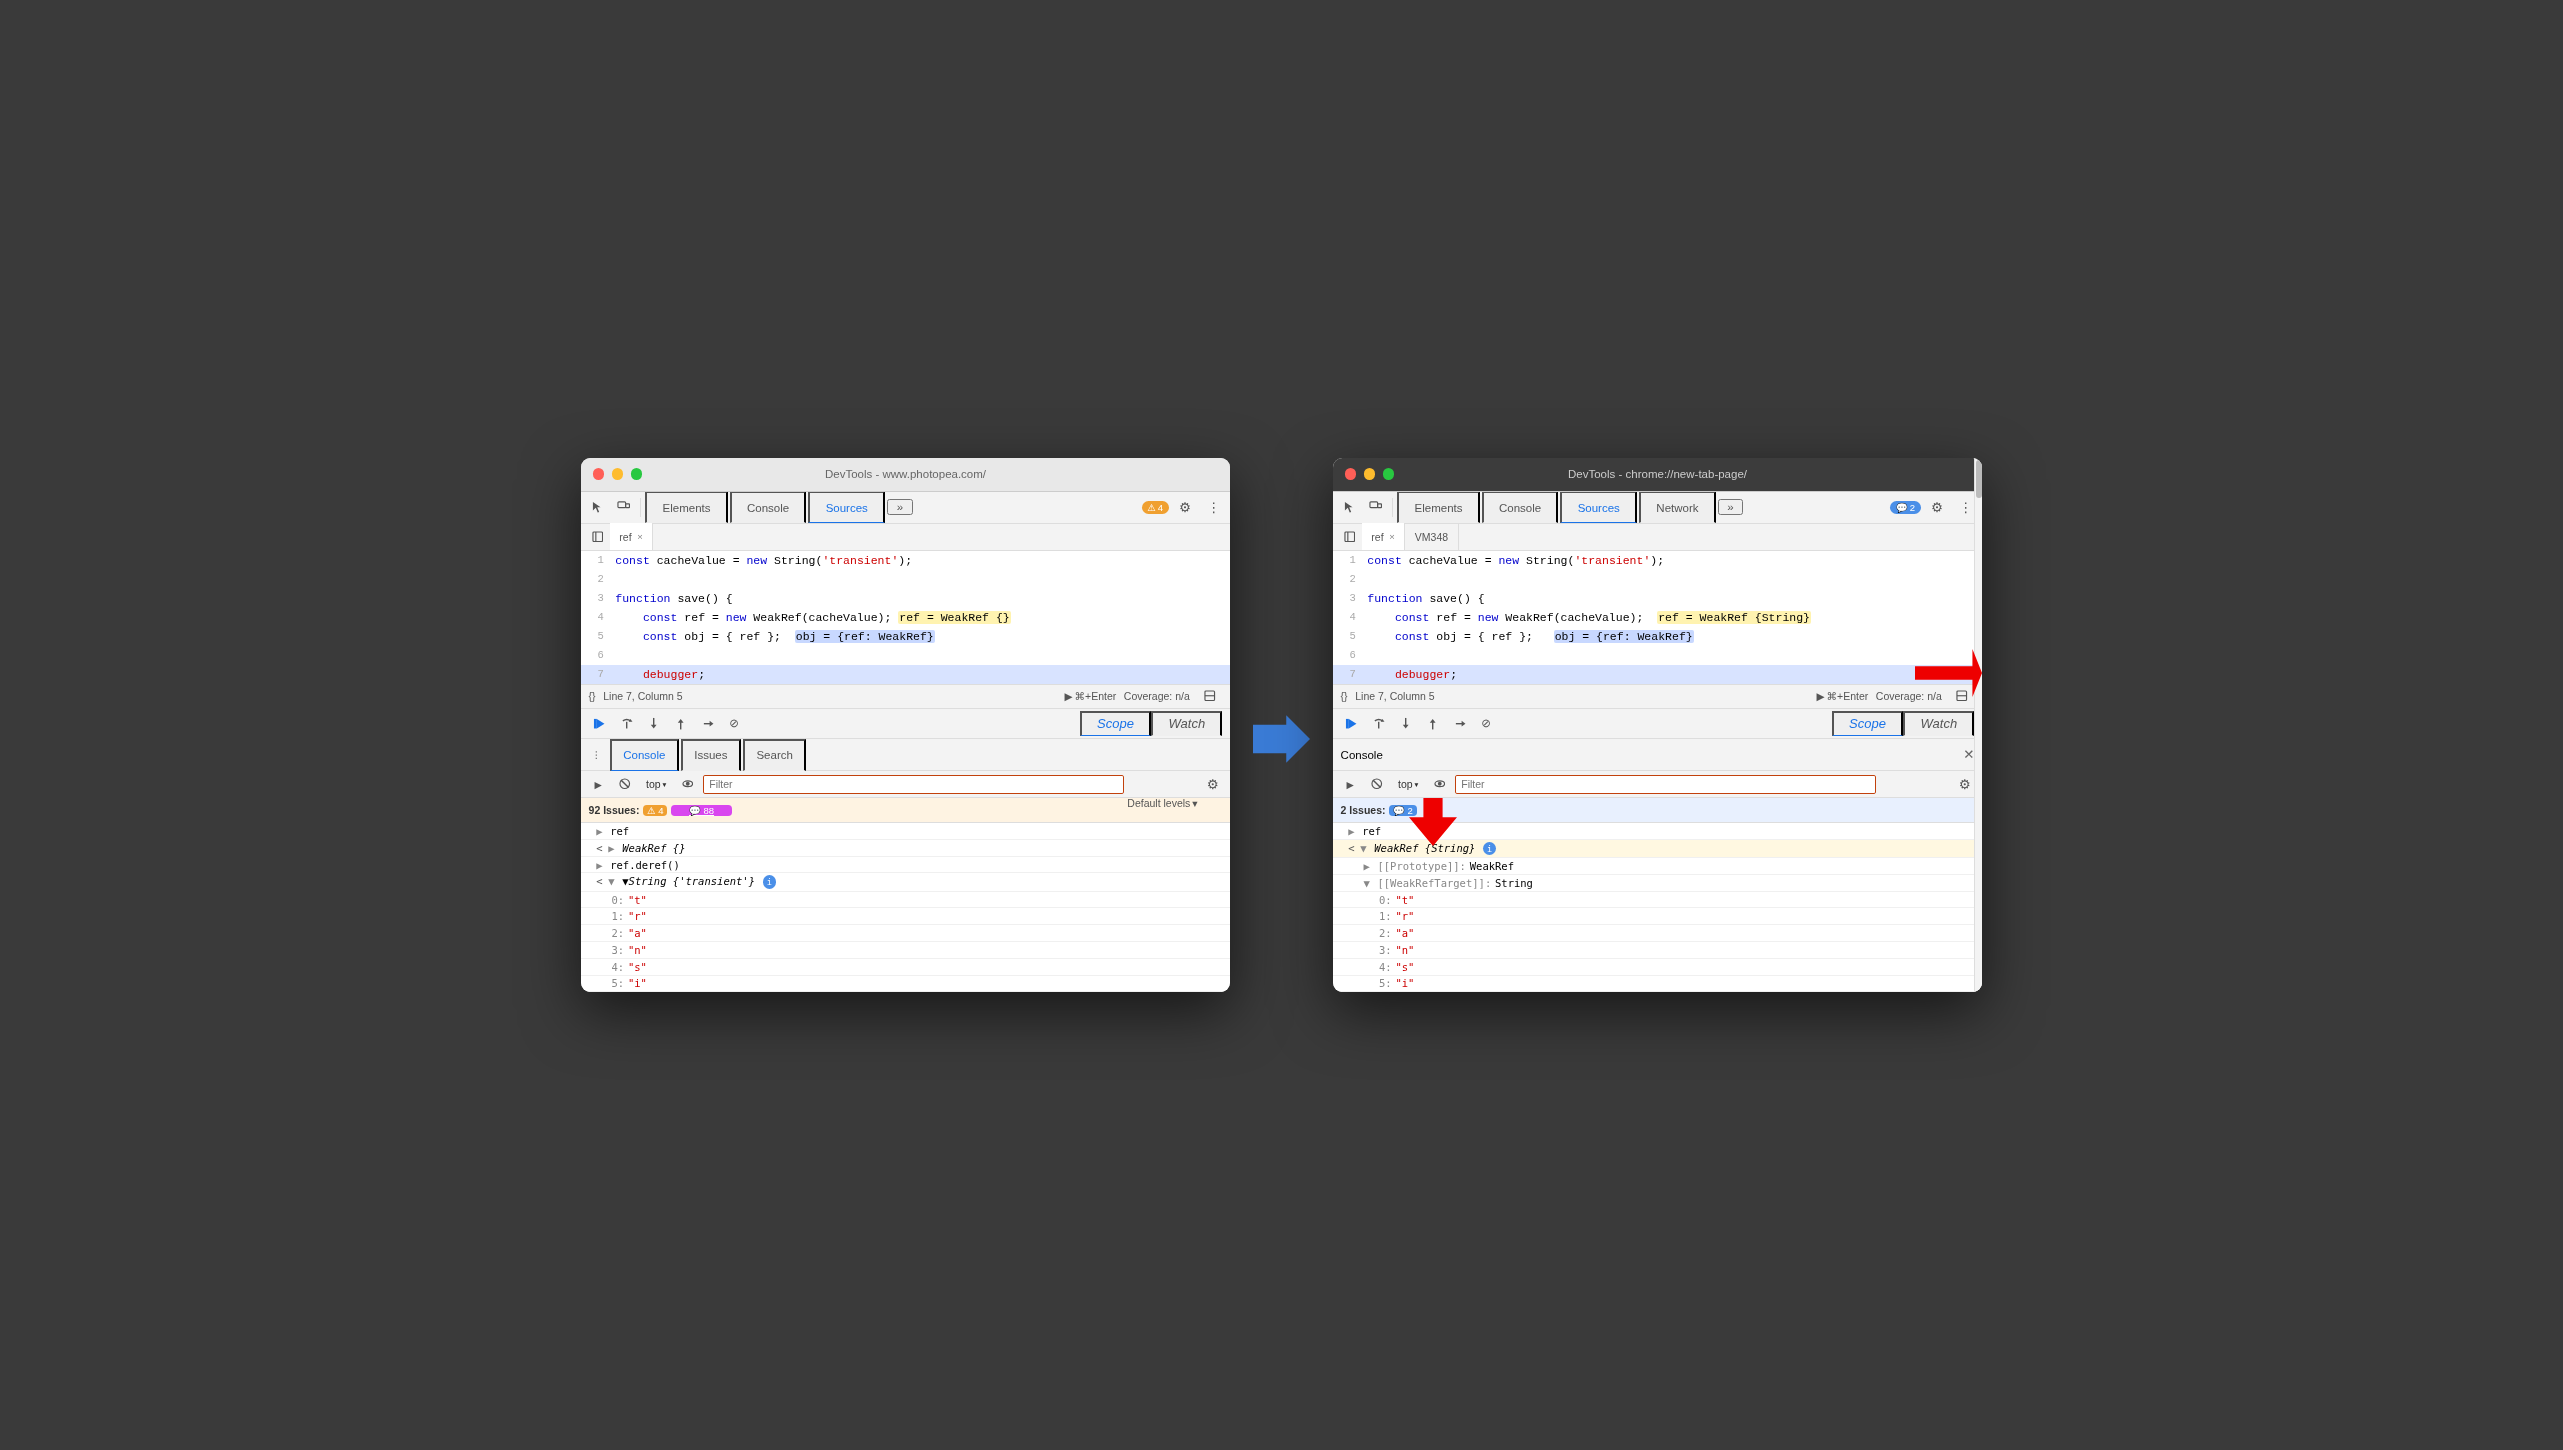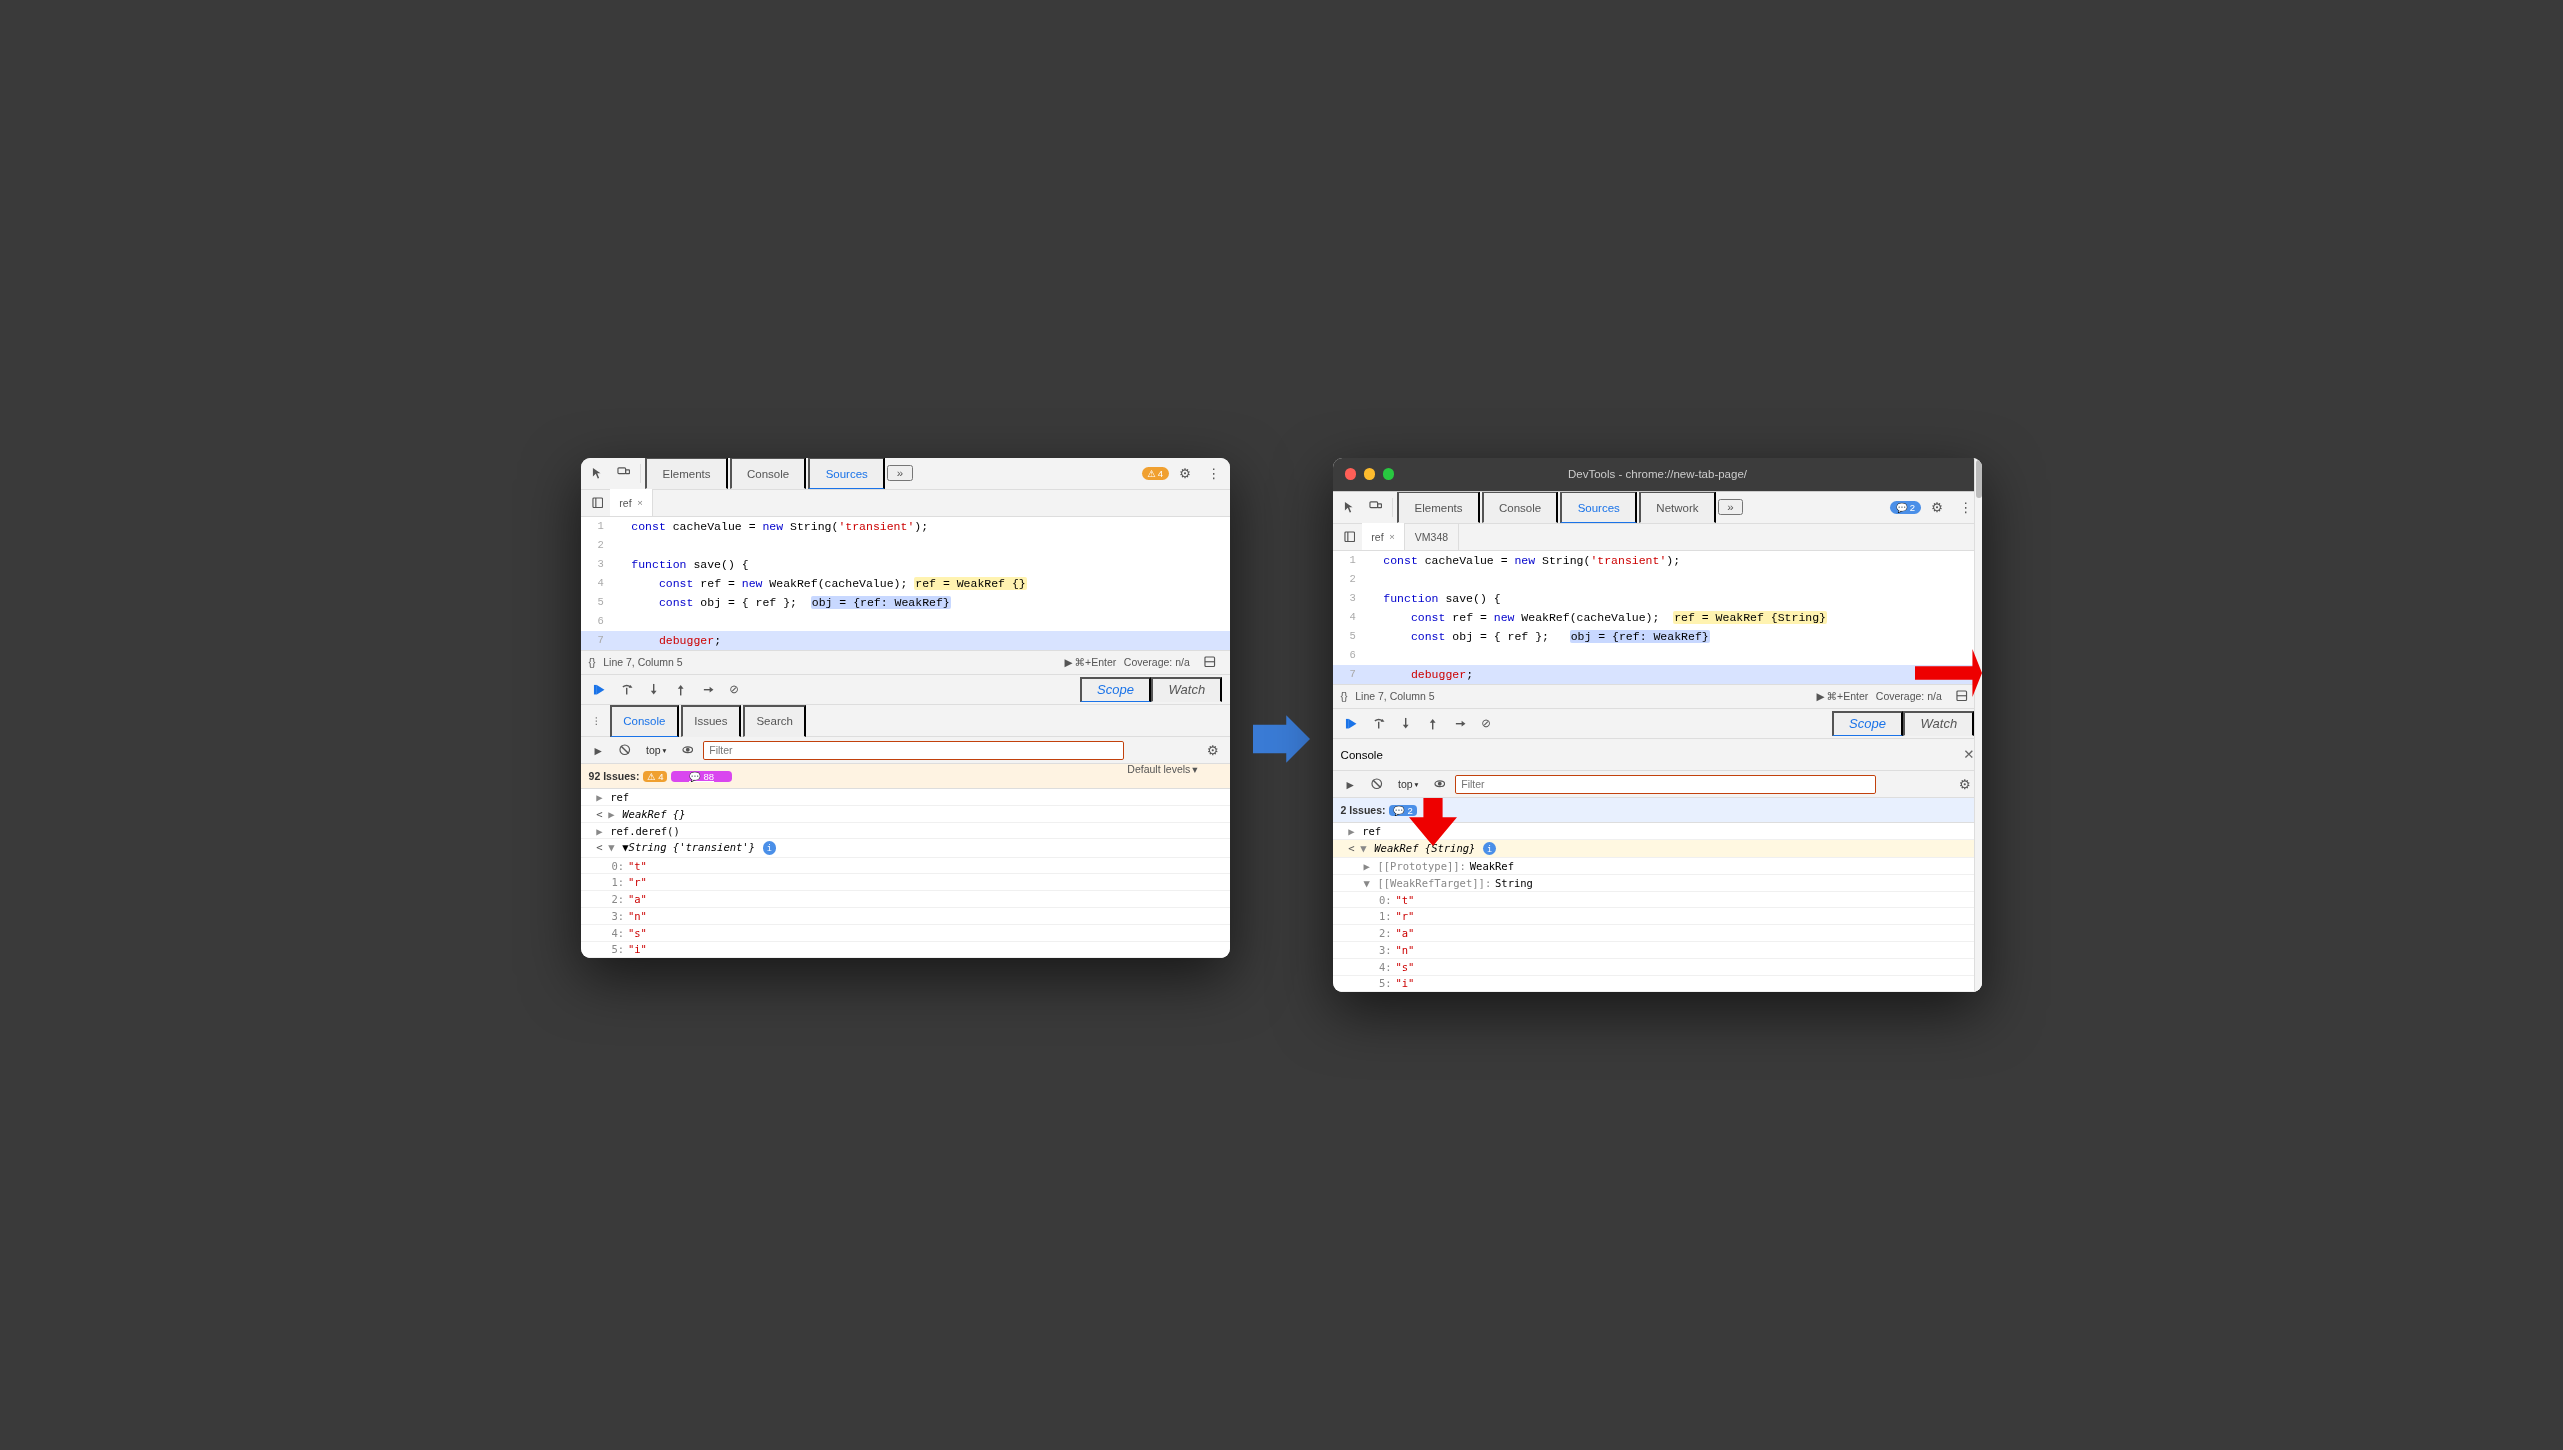--- a/index.html
+++ b/index.html
@@ -158,21 +158,20 @@
       padding-right: 7.6px;
       color: #aaa;
       user-select: none;
       flex-shrink: 0;
       font-size: 10.5px;
     }
     .line-content {
       flex: 1;
       padding-left: 3.8px;
       white-space: pre;
-      margin-left: 16px;
     }
     .line-active {
       background: #d8e3ff;
     }
     .kw { color: #0000cc; }
     .str { color: #c00; }
     .highlight-yellow { background: #fff3b0; border-radius: 1.9px; padding: 0 1px; }
     .highlight-blue { background: #c8d8ff; border-radius: 1.9px; padding: 0 1px; text-align: right; }
     
     .status-bar {
@@ -334,20 +333,28 @@
       font-size: 7.6px;
     }
   </style>
 </head>
 <body>
 
 <div class="screenshot-container">
 
   <div class="devtools-window">
 
+    <div class="title-bar">
+      <div class="window-controls">
+        <button class="control-btn control-close"></button>
+        <button class="control-btn control-minimize"></button>
+        <button class="control-btn control-maximize"></button>
+      </div>
+      <span class="title-bar-title">DevTools - www.photopea.com/</span>
+    </div>
 
     <div class="devtools-toolbar">
       <button class="toolbar-btn">
         <svg width="13.4" height="13.4" viewBox="0 0 14 14" fill="none">
           <path d="M2 2 L2 11 L5 8 L7 13 L8.5 12.5 L6.5 7.5 L10 7.5 Z" fill="#555"></path>
         </svg>
       </button>
       <button class="toolbar-btn">
         <svg width="13.4" height="13.4" viewBox="0 0 14 14">
           <rect x="1" y="2" width="8" height="6" rx="1" fill="none" stroke="#555" stroke-width="1.2"></rect>

